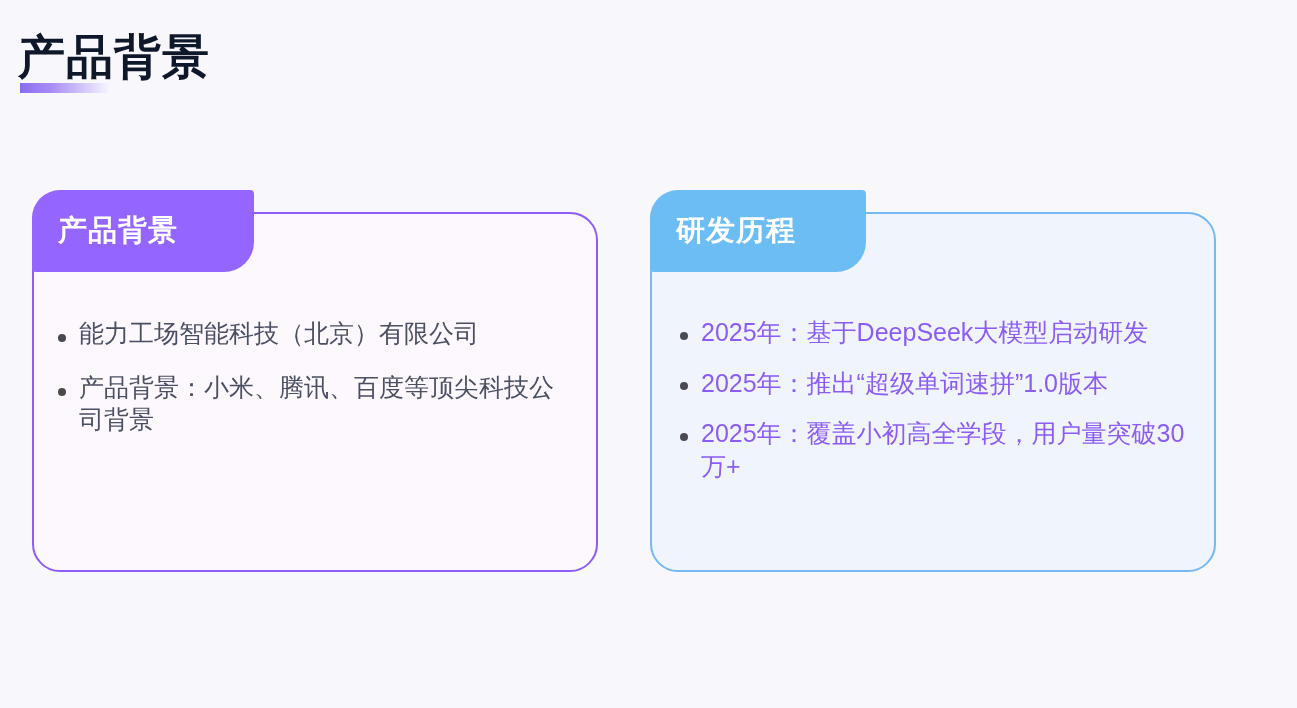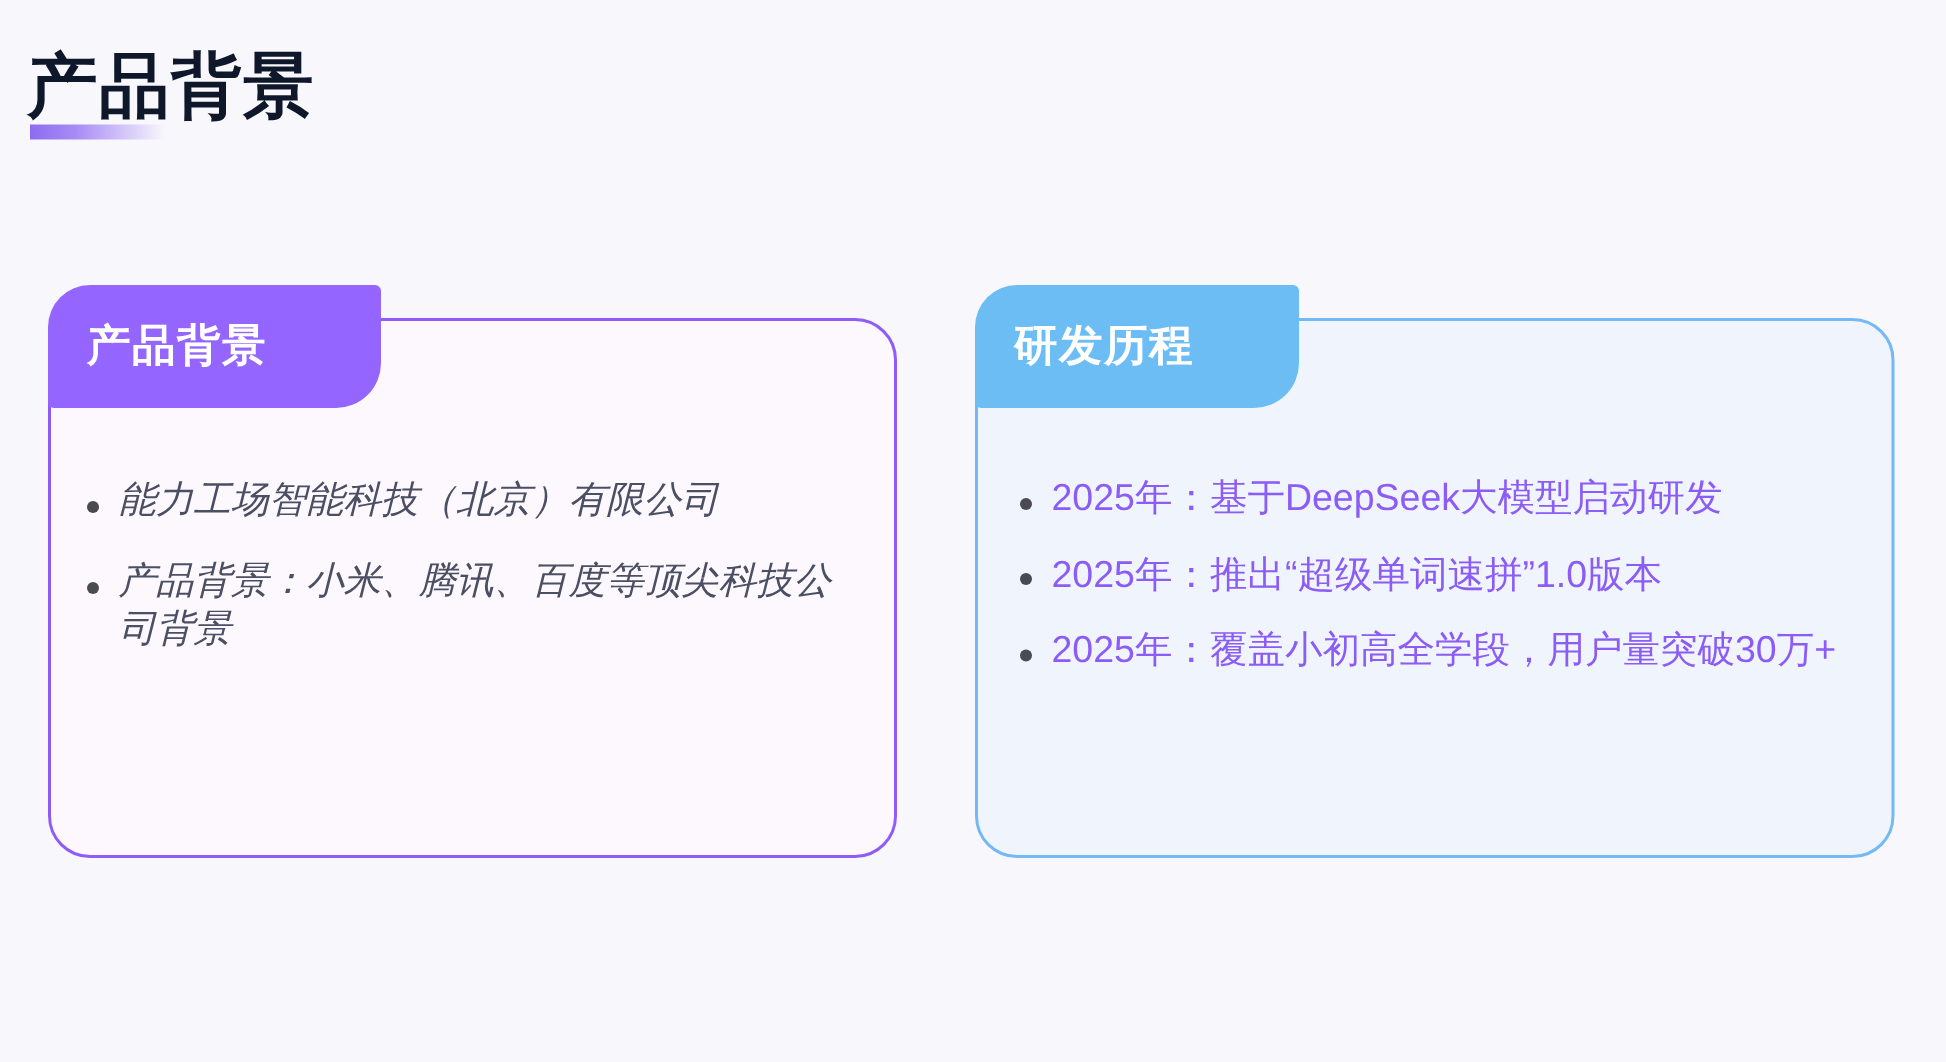--- a/index.html
+++ b/index.html
@@ -117,28 +117,28 @@
   }
   #card-company .bullet-list {
     left: 26px;
     top: 128px;
     right: 26px;
     font-family: "Liberation Serif", "DejaVu Serif", serif;
     font-size: 25px;
     color: #4b4f63;
     line-height: 1.28;
   }
-  #card-company .bullet-item { margin-bottom: 22px; font-style: italic; }
+  #card-company .bullet-item { margin-bottom: 22px; }
   #card-company .bullet-dot { background: #4a4a52; }
 
   
   #card-roadmap {
     left: 650px;
     top: 190px;
-    width: 613px;
+    width: 566px;
     height: 382px;
   }
   #card-roadmap .card-body {
     top: 22px;
     height: 360px;
     background: #f0f5fd;
     border: 2.5px solid #74b9f5;
   }
   #card-roadmap .card-header {
     background: #6dbdf5;

